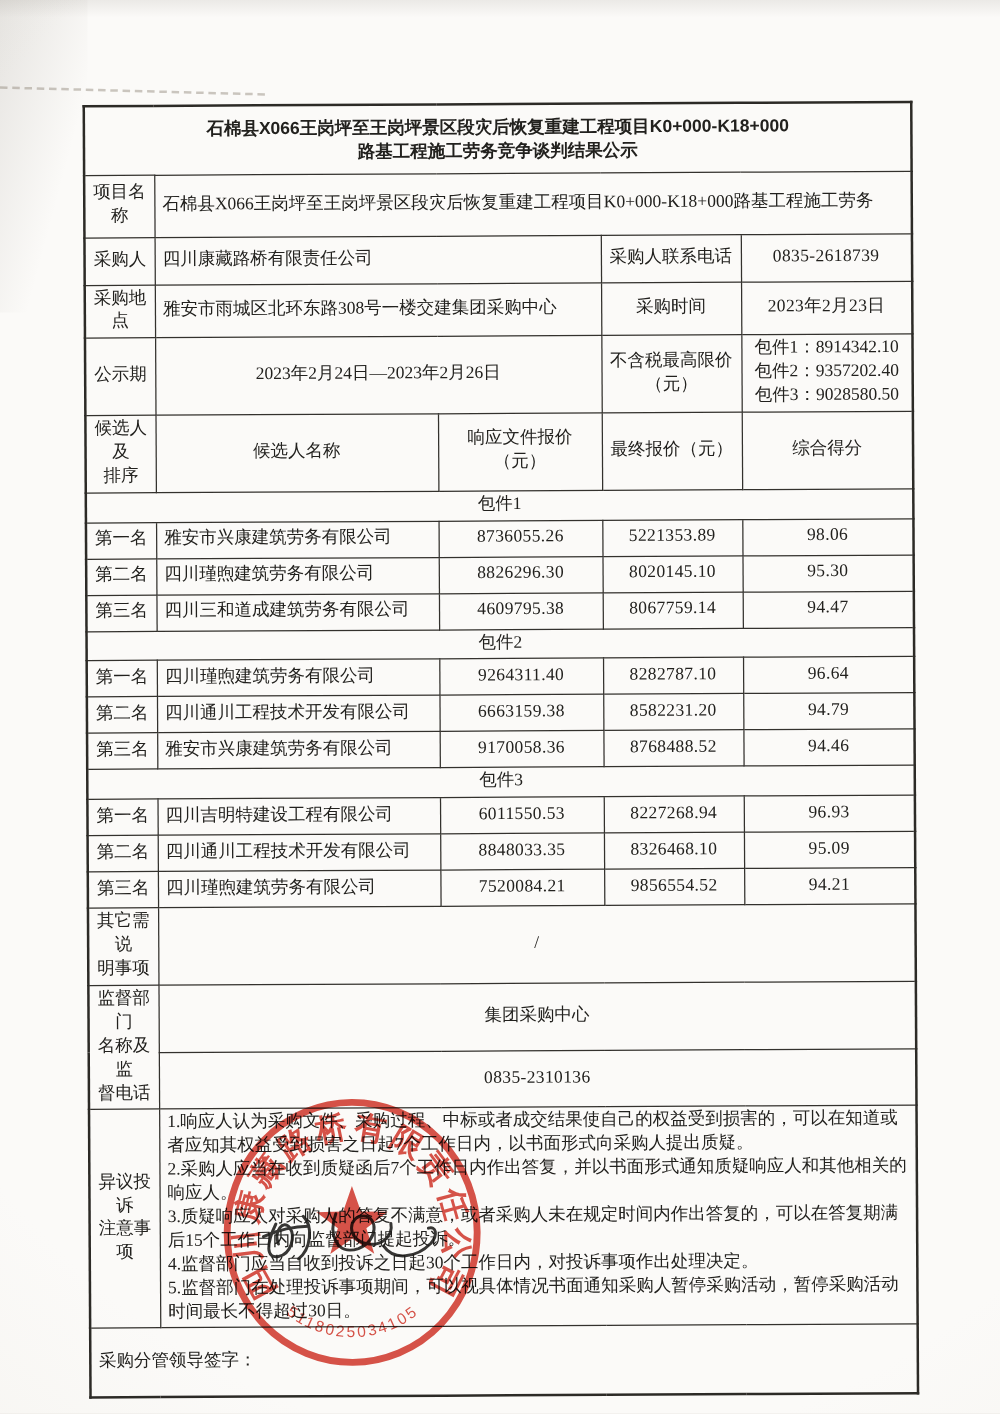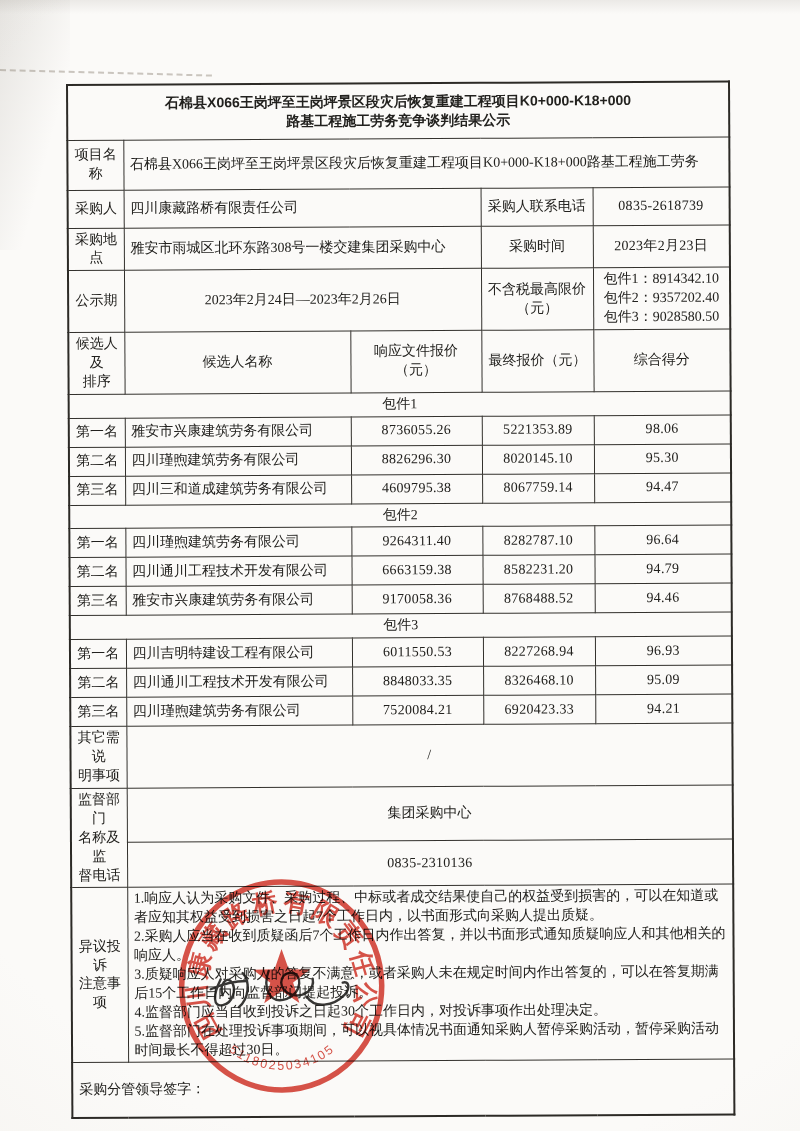--- a/index.html
+++ b/index.html
@@ -189,21 +189,21 @@
         <td class="lbl c">第二名</td>
         <td>四川通川工程技术开发有限公司</td>
         <td class="num">8848033.35</td>
         <td class="num">8326468.10</td>
         <td class="num">95.09</td>
       </tr>
       <tr style="height:29px">
         <td class="lbl c">第三名</td>
         <td>四川瑾煦建筑劳务有限公司</td>
         <td class="num">7520084.21</td>
-        <td class="num">6920423.33</td>
+        <td class="num">9856554.52</td>
         <td class="num">94.21</td>
       </tr>
 
       <tr style="height:48px">
         <td class="lbl prewrap">其它需说
 明事项</td>
         <td colspan="4" class="c">/</td>
       </tr>
 
       <tr style="height:33px">

